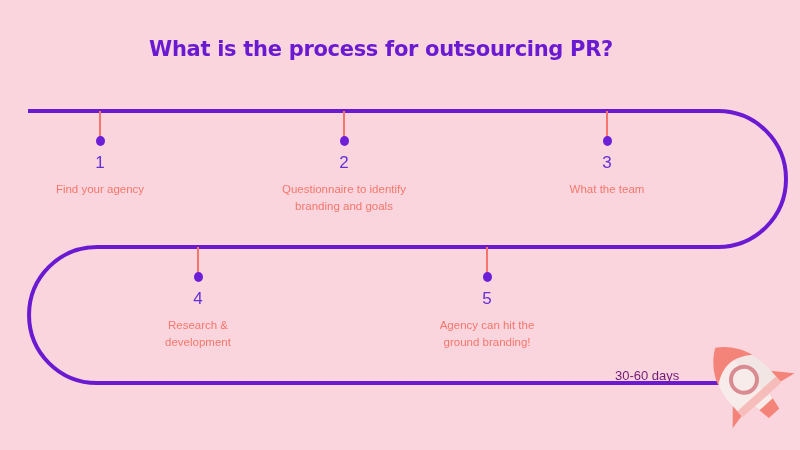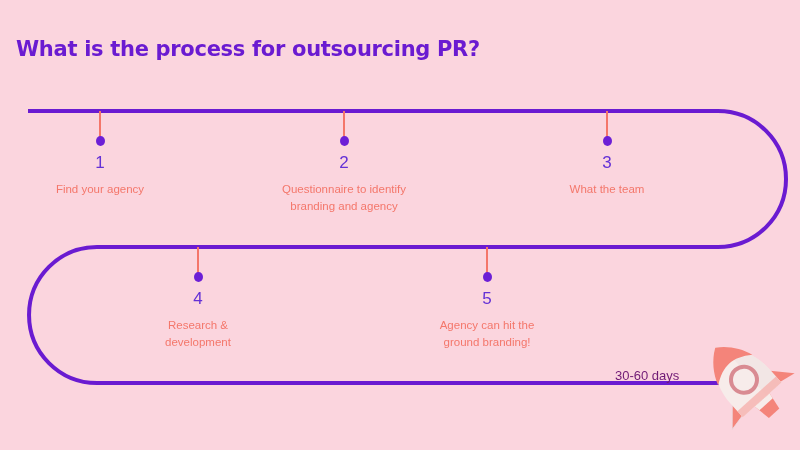--- a/index.html
+++ b/index.html
@@ -16,23 +16,24 @@
     position: relative;
     width: 800px;
     height: 450px;
     background: #FBD5DE;
     overflow: hidden;
   }
 
   
   #header {
     position: absolute;
-    left: 16px;
+    left: 31px;
     top: 38px;
     width: 700px;
+    text-align: center;
   }
   #page-title {
     font-family: "DejaVu Sans", sans-serif;
     font-size: 21px;
     font-weight: bold;
     letter-spacing: -0.3px;
     color: #6A1BD1;
     line-height: 1.1;
     margin: 0;
     white-space: nowrap;
@@ -149,21 +150,21 @@
     <span class="dot"></span>
     <div class="num">1</div>
     <div class="label">Find your agency</div>
   </div>
 
   <div class="milestone" style="left:234px; top:111px;">
     <span class="stem"></span>
     <span class="dot"></span>
     <div class="num">2</div>
     <div class="label">Questionnaire to identify
-branding and agency</div>
+branding and goals</div>
   </div>
 
   <div class="milestone" style="left:497px; top:111px;">
     <span class="stem"></span>
     <span class="dot"></span>
     <div class="num">3</div>
     <div class="label">What the team</div>
   </div>
 
   <div class="milestone" style="left:88px; top:247px;">

